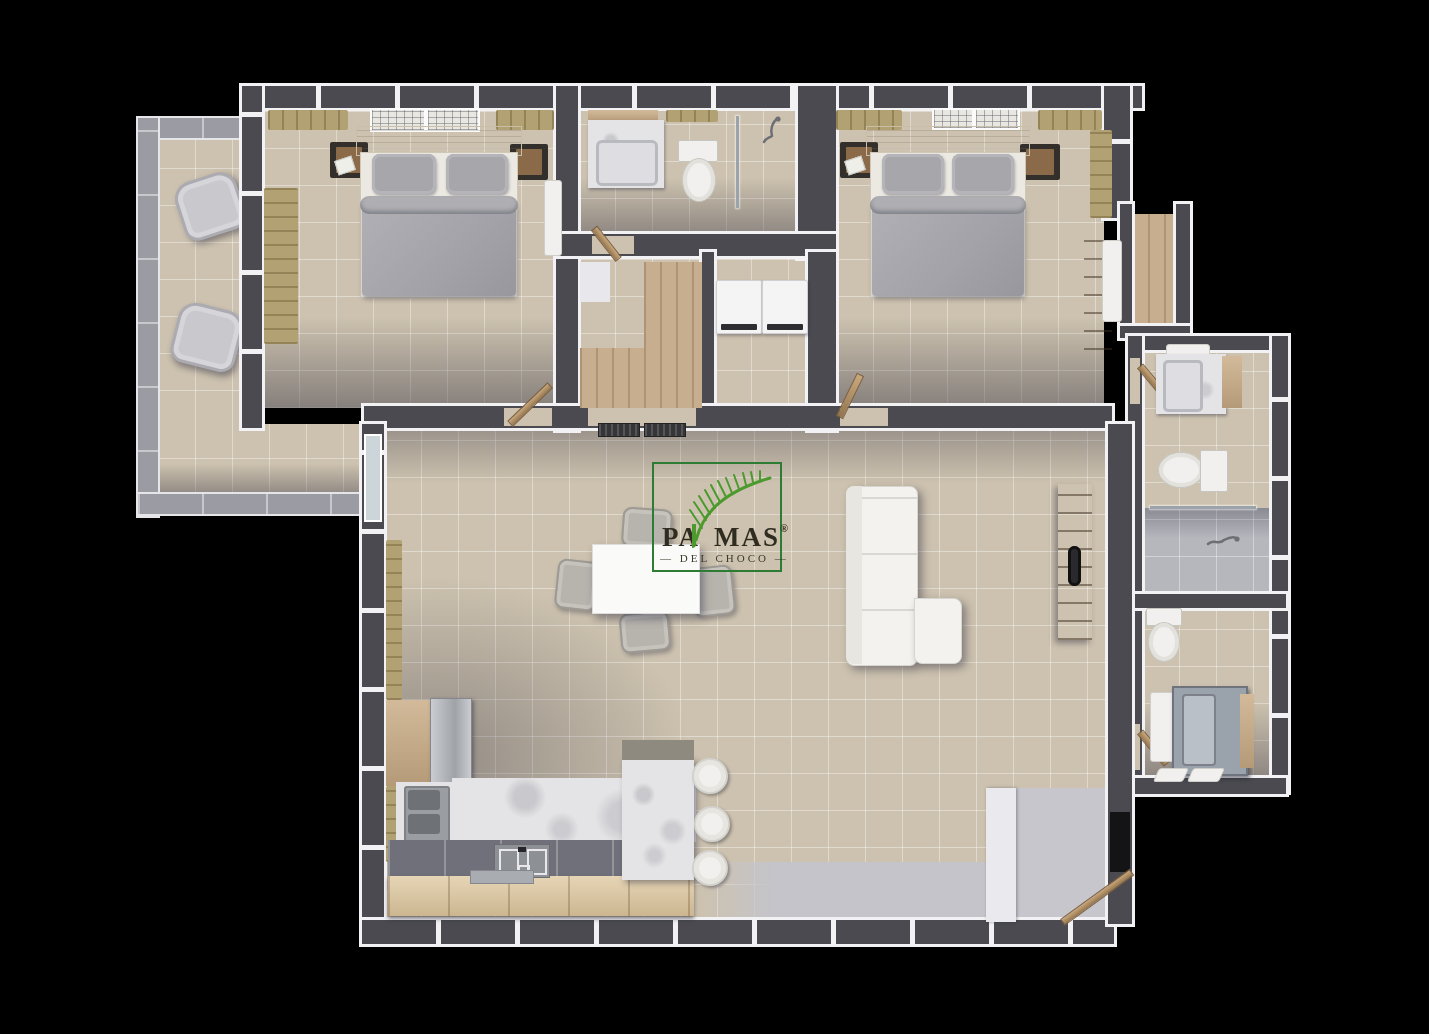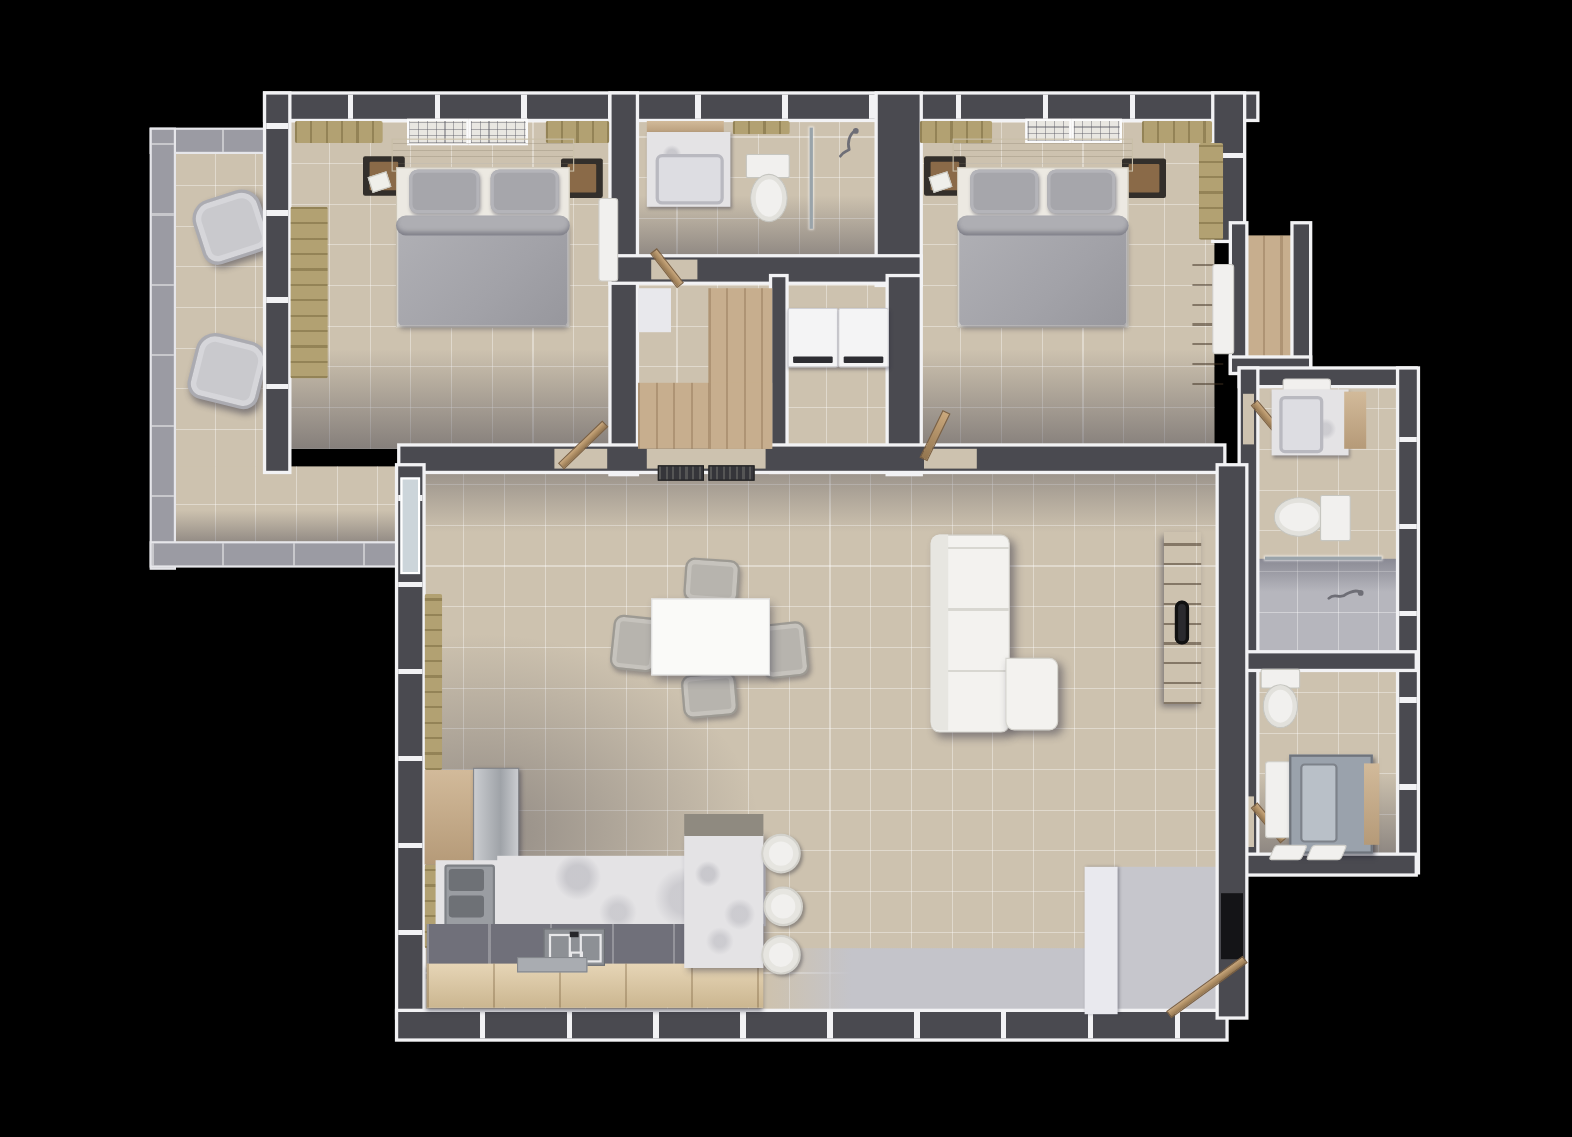--- a/index.html
+++ b/index.html
@@ -277,14 +277,29 @@
     <div class="abs" style="left:23px;top:20px;width:8px;height:8px;border:2px solid #e8e8ea;"></div>
   </div>
   <div class="abs" style="left:470px;top:870px;width:62px;height:12px;background:#a9acb1;border:1px solid #84878c;"></div>
 
   <div class="marbletex" style="left:622px;top:758px;width:72px;height:122px;box-shadow:3px 3px 6px rgba(40,40,60,.45);"></div>
   <div class="abs" style="left:622px;top:740px;width:72px;height:20px;background:#8f8a80;"></div>
   <div class="stool" style="left:692px;top:758px;"></div>
   <div class="stool" style="left:694px;top:806px;"></div>
   <div class="stool" style="left:692px;top:850px;"></div>
 
+  <div class="logo-box" style="left:652px;top:462px;width:126px;height:106px;">
+    <svg style="position:absolute;left:28px;top:6px;" width="92" height="72" viewBox="0 0 92 72">
+      <g stroke="var(--leaf)" stroke-width="2" fill="none" stroke-linecap="round">
+        <path d="M14 70 C20 48 34 24 88 8" stroke-width="3"></path>
+        <path d="M20 58 L8 40 M24 50 L12 32 M28 44 L17 26 M33 38 L23 20 M38 32 L29 15 M44 27 L36 11 M50 23 L44 8 M57 19 L52 5 M64 15 L61 3 M71 12 L69 2 M78 10 L78 1"></path>
+      </g>
+    </svg>
+    <div class="logo-text" style="left:8px;top:58px;">
+      <span>PA</span><span style="display:inline-block;width:14px;"></span><span>MAS</span><span class="reg">®</span>
+    </div>
+    <div class="abs" style="left:38px;top:60px;width:4px;height:24px;background:var(--leaf);border-radius:0 0 4px 0;"></div>
+    <div class="logo-sub" style="left:6px;top:88px;">
+      <span>—</span> <span>DEL CHOCO</span> <span>—</span>
+    </div>
+  </div>
 
 </div>
 
 </body></html>

